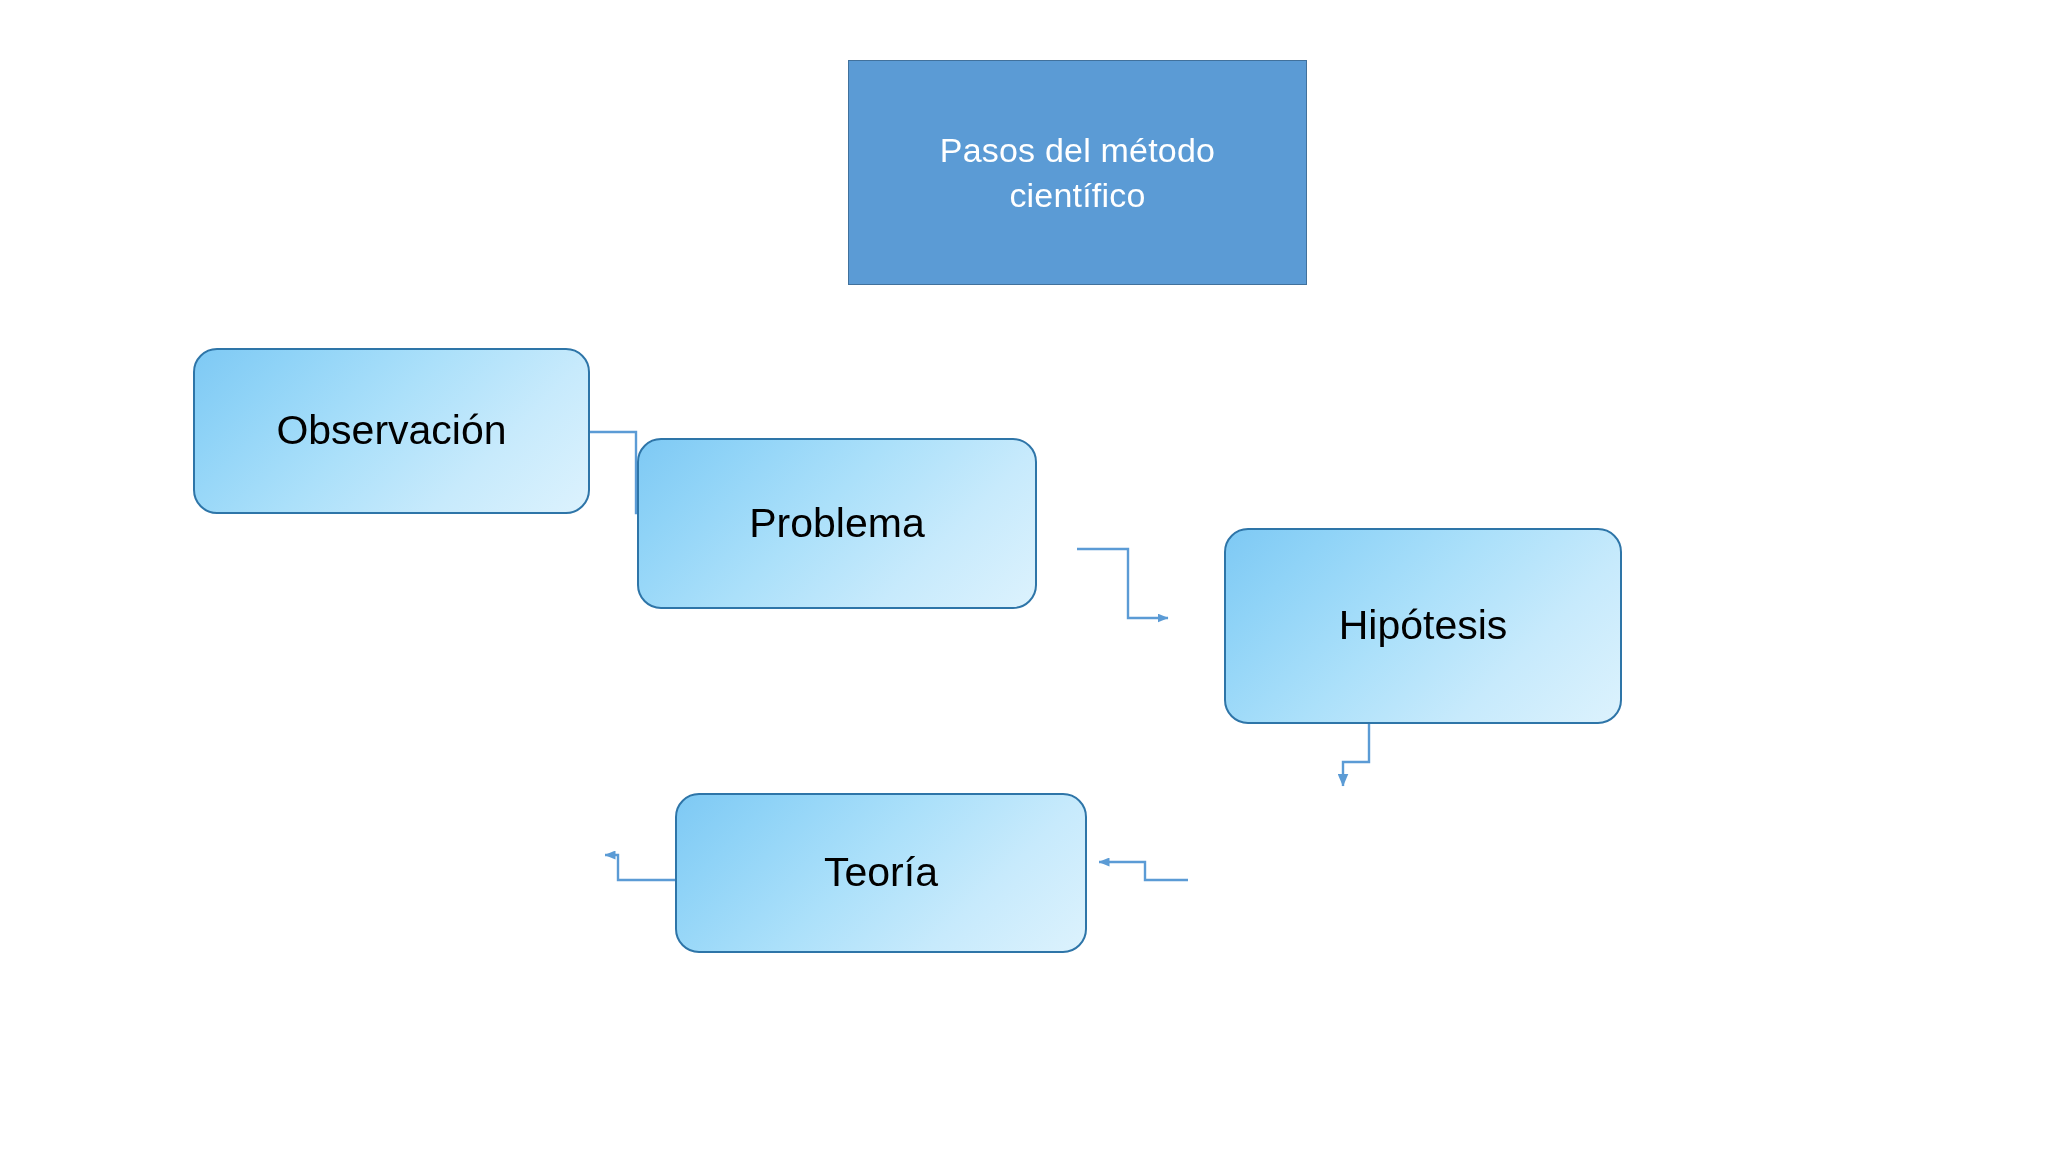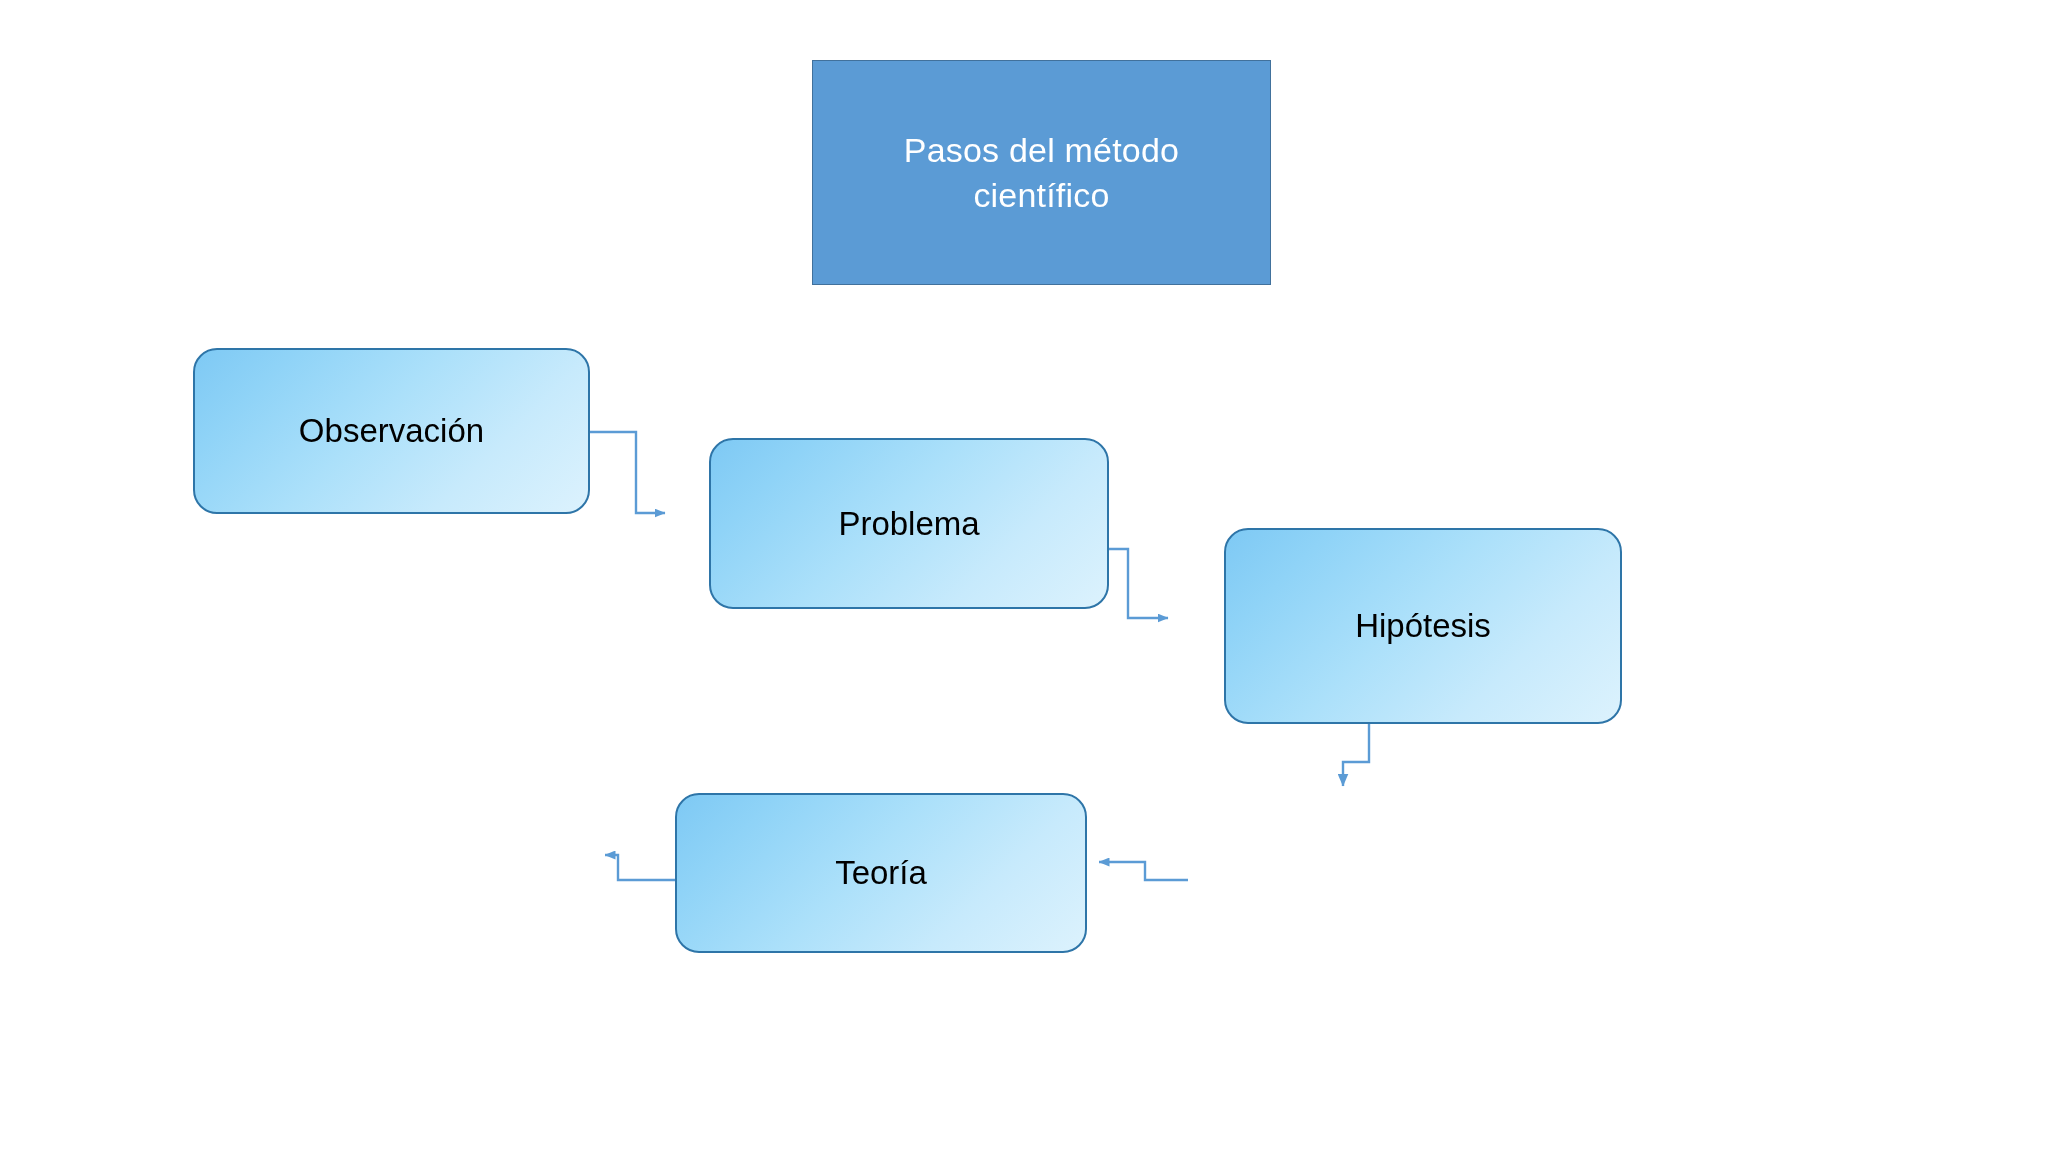--- a/index.html
+++ b/index.html
@@ -36,20 +36,21 @@
     display: flex;
     align-items: center;
     justify-content: center;
     text-align: center;
     background: #5b9bd5;
     border: 1px solid #41719c;
     color: #ffffff;
     font-size: 34px;
     line-height: 1.30;
     letter-spacing: 0.2px;
+    margin-left: 36px;
   }
   .title-box .title-text {
     width: 86%;
     white-space: pre-line;
   }
   
   .node {
     position: absolute;
     z-index: 2;
     box-sizing: border-box;
@@ -59,21 +60,21 @@
     text-align: center;
     border-radius: 24px;
     border: 2px solid #2e75a8;
     background: linear-gradient(135deg,
                 #7ec9f4 0%,
                 #8fd3f7 18%,
                 #abe0fa 45%,
                 #c7eafc 72%,
                 #dcf2fd 100%);
     color: #000000;
-    font-size: 33px;
+    font-size: 41px;
     line-height: 1.2;
   }
   .node .node-text {
     padding: 0 14px;
   }
 </style>
 </head>
 <body>
 
 <div id="stage">
@@ -104,21 +105,21 @@
 
   <div class="title-box" style="left:812px; top:60px; width:459px; height:225px;">
     <span class="title-text">Pasos del método
 científico</span>
   </div>
 
   <div class="node" style="left:193px; top:348px; width:397px; height:166px;">
     <span class="node-text">Observación</span>
   </div>
 
-  <div class="node" style="left:709px; top:438px; width:400px; height:171px;">
+  <div class="node" style="left:637px; top:438px; width:400px; height:171px;">
     <span class="node-text">Problema</span>
   </div>
 
   <div class="node" style="left:1180px; top:528px; width:398px; height:196px;margin-left:44px;">
     <span class="node-text">Hipótesis</span>
   </div>
 
 
   <div class="node" style="left:675px; top:793px; width:412px; height:160px;">
     <span class="node-text">Teoría</span>

